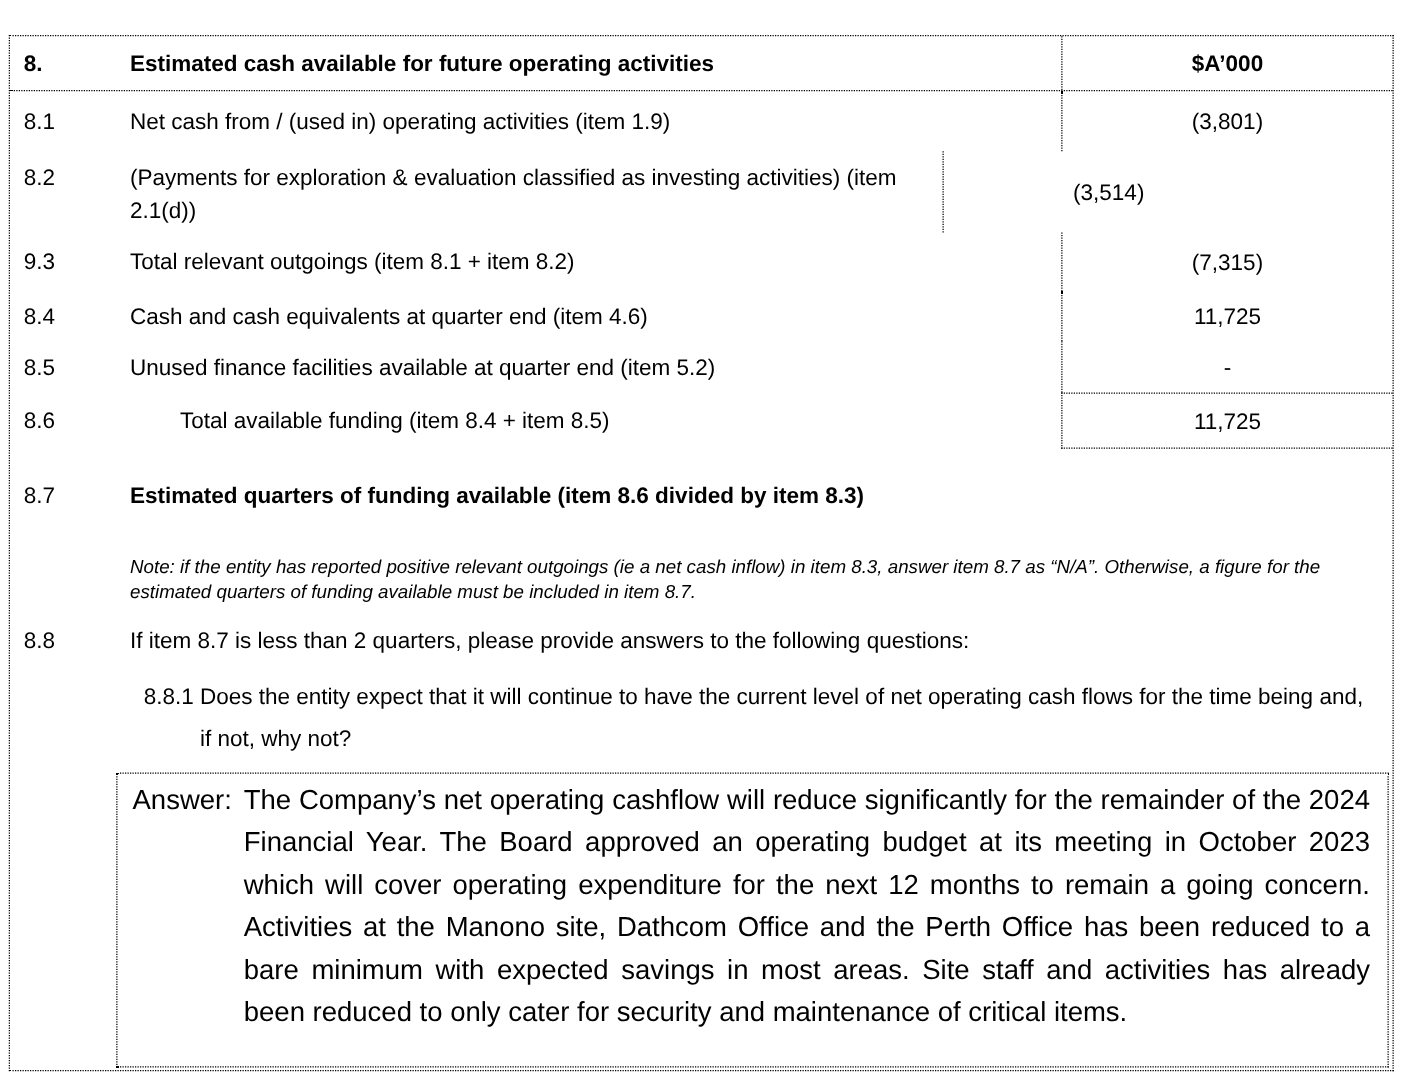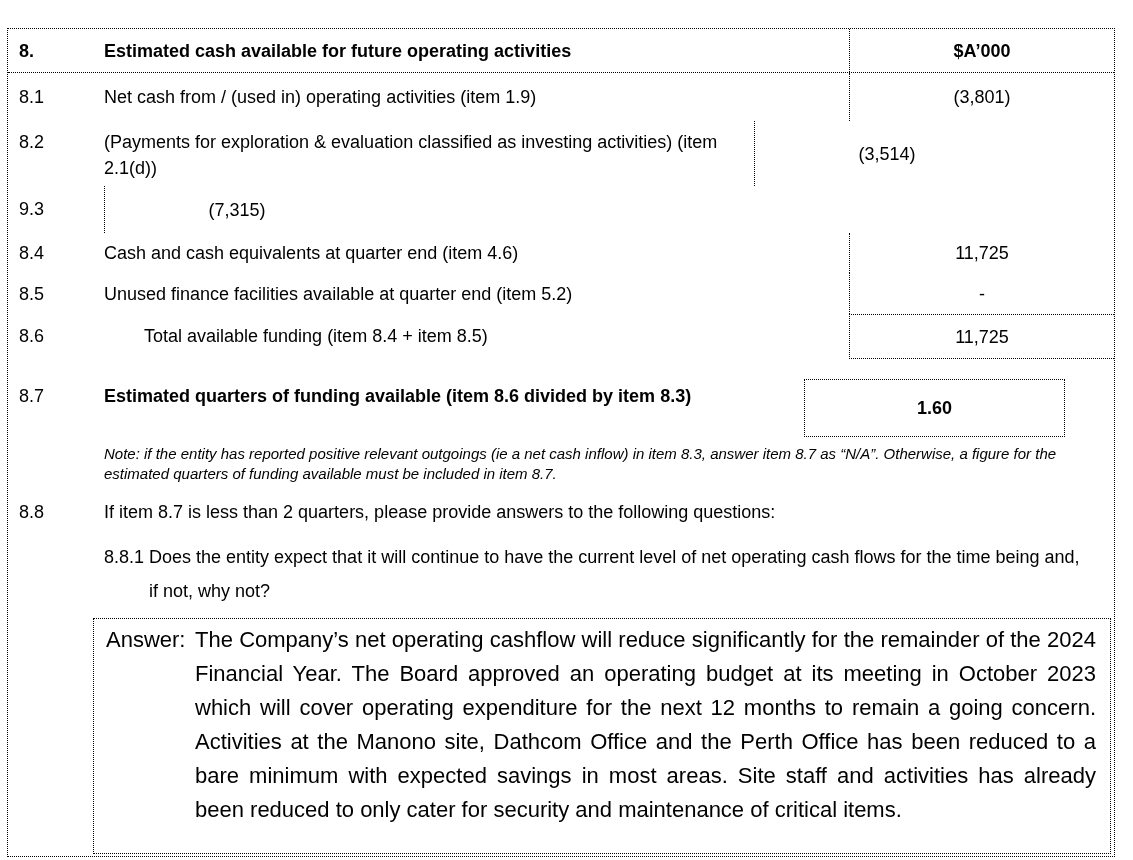--- a/index.html
+++ b/index.html
@@ -78,21 +78,21 @@
     font-size: 15px;
     line-height: 20px;
     padding-right: 14px;
   }
 
   
   .r88 { padding-top: 15px; height: 49px; }
   .r88 .label { padding-right: 14px; }
 
   
-  .r881 { display: flex; margin-top: 7px; font-size: 18px; line-height: 34px; }
+  .r881 { display: flex; margin-top: 7px; font-size: 18px; line-height: 34px; gap: 11px; }
   .r881 .num { flex: 0 0 96px; }
   .subwrap { display: flex; flex: 1 1 auto; }
   .subnum { flex: 0 0 45px; width: 45px; }
   .subtext { flex: 1 1 auto; padding-right: 22px; }
 
   
   .answerbox {
     margin: 10px 3px 2px 85px;
     border: 1px dotted #000;
     min-height: 236px;
@@ -122,20 +122,21 @@
   </div>
 
   <div class="row r82">
     <div class="num">8.2</div>
     <div class="label">(Payments for exploration &amp; evaluation classified as investing activities) (item 2.1(d))</div>
     <div class="val vline">(3,514)</div>
   </div>
 
   <div class="row r83">
     <div class="num">9.3</div>
+    <div class="label">Total relevant outgoings (item 8.1 + item 8.2)</div>
     <div class="val vline">(7,315)</div>
   </div>
 
   <div class="row r84">
     <div class="num">8.4</div>
     <div class="label">Cash and cash equivalents at quarter end (item 4.6)</div>
     <div class="val vline">11,725</div>
   </div>
 
   <div class="row r85">
@@ -148,21 +149,20 @@
     <div class="num">8.6</div>
     <div class="label">Total available funding (item 8.4 + item 8.5)</div>
     <div class="val vline">11,725</div>
   </div>
 
   <div class="spacer"></div>
 
   <div class="row r87">
     <div class="num">8.7</div>
     <div class="label bold">Estimated quarters of funding available (item 8.6 divided by item 8.3)</div>
-    <div class="valbox">1.60</div>
   </div>
 
   <div class="noterow">
     <div class="num"></div>
     <div class="note">Note: if the entity has reported positive relevant outgoings (ie a net cash inflow) in item 8.3, answer item 8.7 as “N/A”. Otherwise, a figure for the estimated quarters of funding available must be included in item 8.7.</div>
   </div>
 
   <div class="row r88">
     <div class="num">8.8</div>
     <div class="label">If item 8.7 is less than 2 quarters, please provide answers to the following questions:</div>

